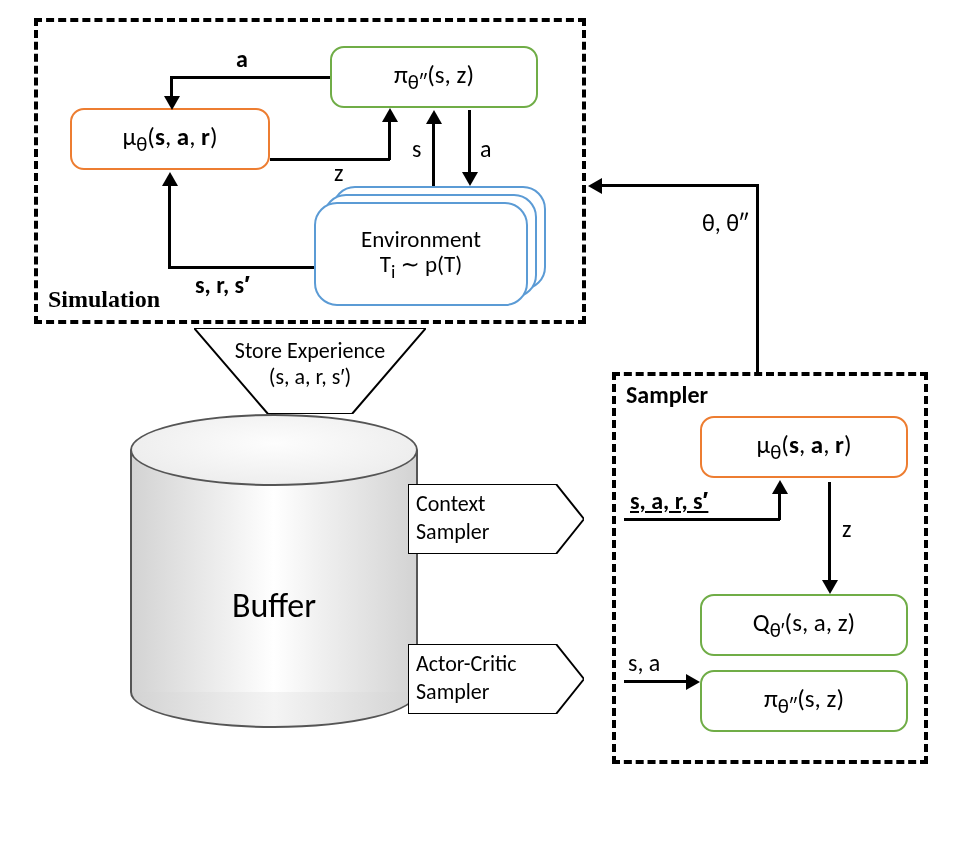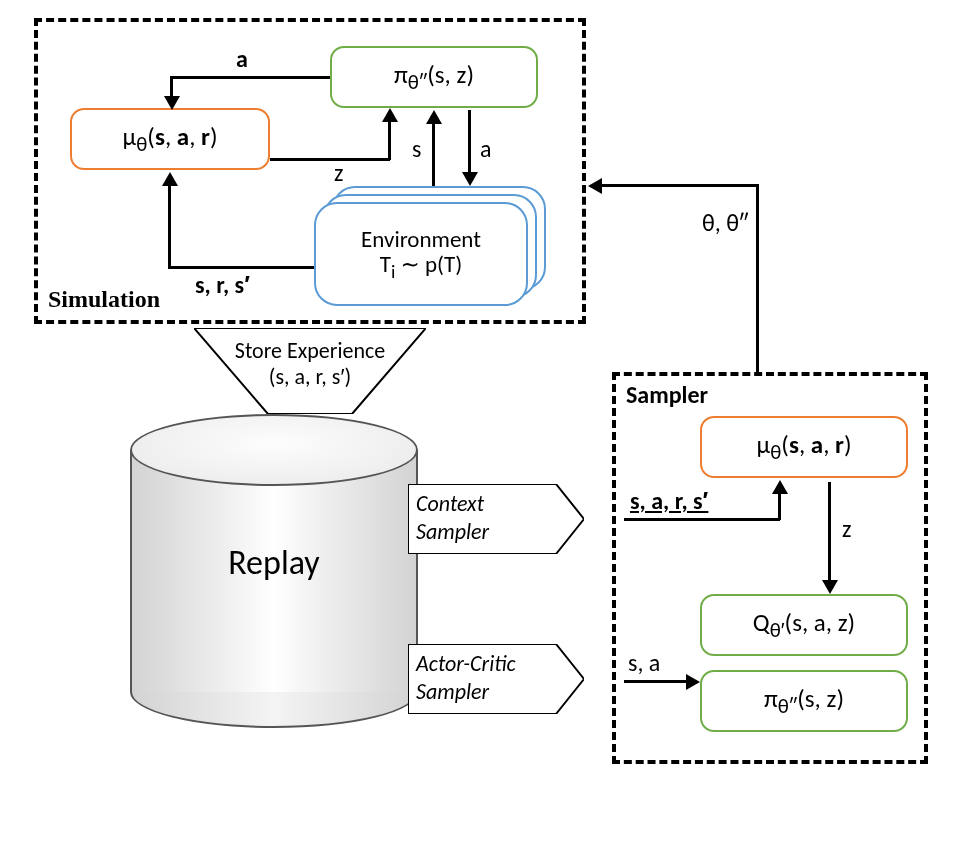--- a/index.html
+++ b/index.html
@@ -116,21 +116,20 @@
     text-align: center;
     font-size: 22px;
     line-height: 1.2;
   }
 
   
   .callout {
     position: absolute;
     width: 176px;
     height: 68px;
-    font-style: italic;
   }
   .callout svg { position:absolute; left:0; top:0; }
   .callout-text {
     position: absolute;
     left: 8px; top: 6px;
     font-size: 22px;
     line-height: 1.25;
   }
 
   
@@ -209,21 +208,22 @@
     <span>Store Experience</span><br>
     <span>(s, a, r, s′)</span>
   </div>
 </div>
 
 <div class="cylinder" style="left:130px; top:414px;">
   <div class="cyl-bot"></div>
   <div class="cyl-body"></div>
   <div class="cyl-top"></div>
   <div class="cyl-label">
-    <span>Replay</span><br>
+    <br>
+    <span>Buffer</span>
   </div>
 </div>
 
 <div class="callout" style="left:408px; top:484px;">
   <svg width="176" height="70">
       <polygon points="0,0 148,0 176,35 148,70 0,70" fill="#fff" stroke="#000" stroke-width="2"></polygon>
     </svg>
   <div class="callout-text">
     <span>Context</span><br>
     <span>Sampler</span>

